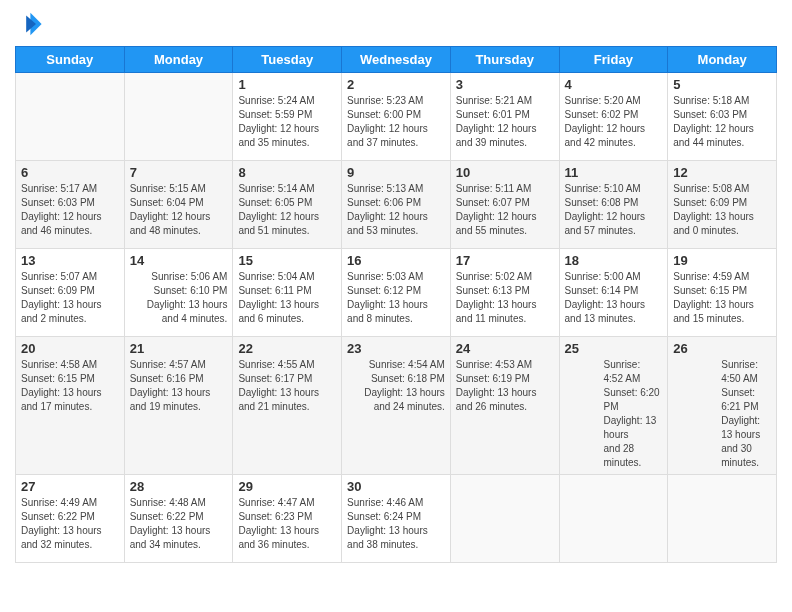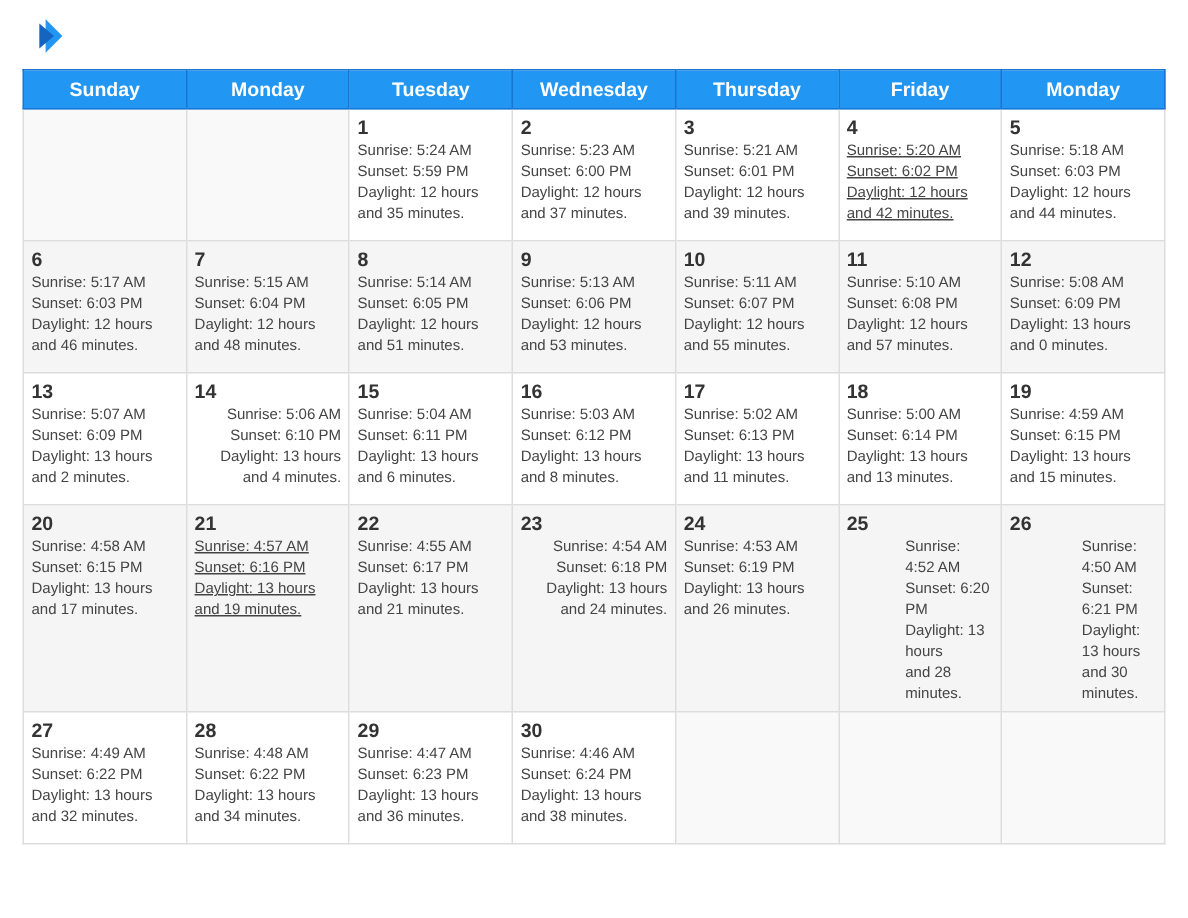--- a/index.html
+++ b/index.html
@@ -145,21 +145,21 @@
           </td>
           <td class="cell">
             <div class="day-num">3</div>
             <div class="cell-info" style="white-space: pre-line;">Sunrise: 5:21 AM
 Sunset: 6:01 PM
 Daylight: 12 hours
 and 39 minutes.</div>
           </td>
           <td class="cell">
             <div class="day-num">4</div>
-            <div class="cell-info" style="white-space: pre-line; text-decoration: underline;">Sunrise: 5:20 AM
+            <div class="cell-info" style="white-space: pre-line;">Sunrise: 5:20 AM
 Sunset: 6:02 PM
 Daylight: 12 hours
 and 42 minutes.</div>
           </td>
           <td class="cell">
             <div class="day-num">5</div>
             <div class="cell-info" style="white-space: pre-line;">Sunrise: 5:18 AM
 Sunset: 6:03 PM
 Daylight: 12 hours
 and 44 minutes.</div>
@@ -270,21 +270,21 @@
         <tr class="row-shaded">
           <td class="cell">
             <div class="day-num">20</div>
             <div class="cell-info" style="white-space: pre-line;">Sunrise: 4:58 AM
 Sunset: 6:15 PM
 Daylight: 13 hours
 and 17 minutes.</div>
           </td>
           <td class="cell">
             <div class="day-num">21</div>
-            <div class="cell-info" style="white-space: pre-line; text-decoration: underline;">Sunrise: 4:57 AM
+            <div class="cell-info" style="white-space: pre-line;">Sunrise: 4:57 AM
 Sunset: 6:16 PM
 Daylight: 13 hours
 and 19 minutes.</div>
           </td>
           <td class="cell">
             <div class="day-num">22</div>
             <div class="cell-info" style="white-space: pre-line;">Sunrise: 4:55 AM
 Sunset: 6:17 PM
 Daylight: 13 hours
 and 21 minutes.</div>

